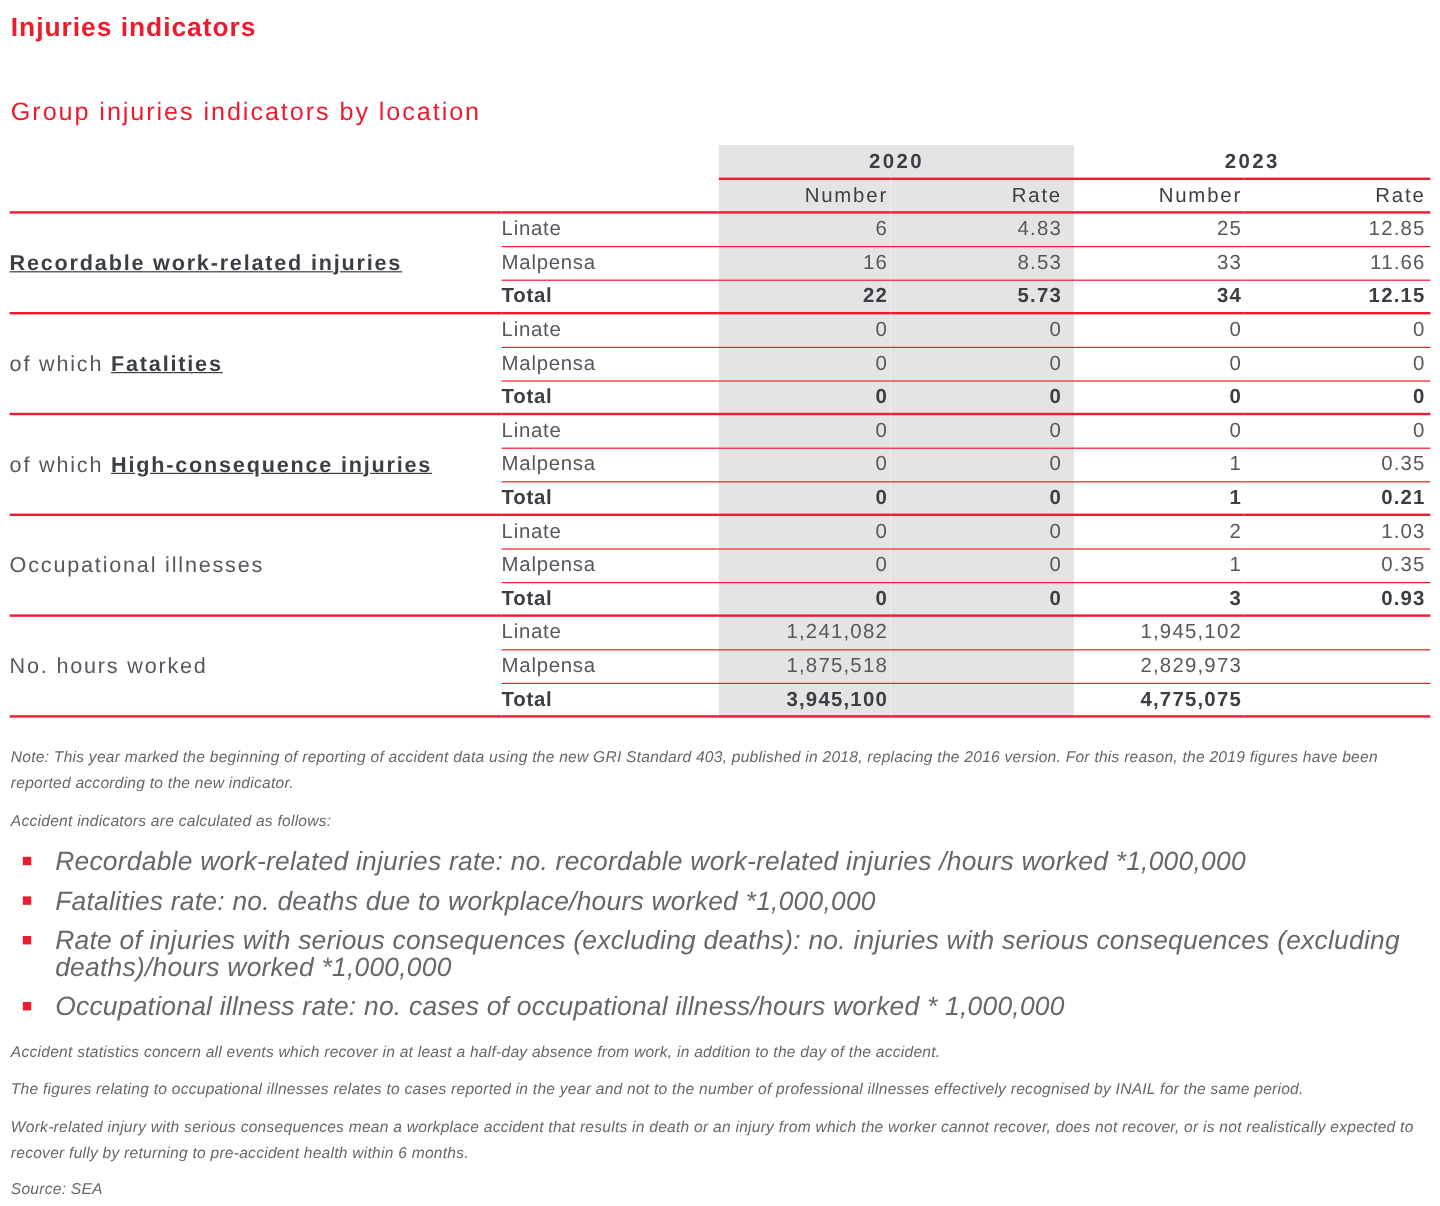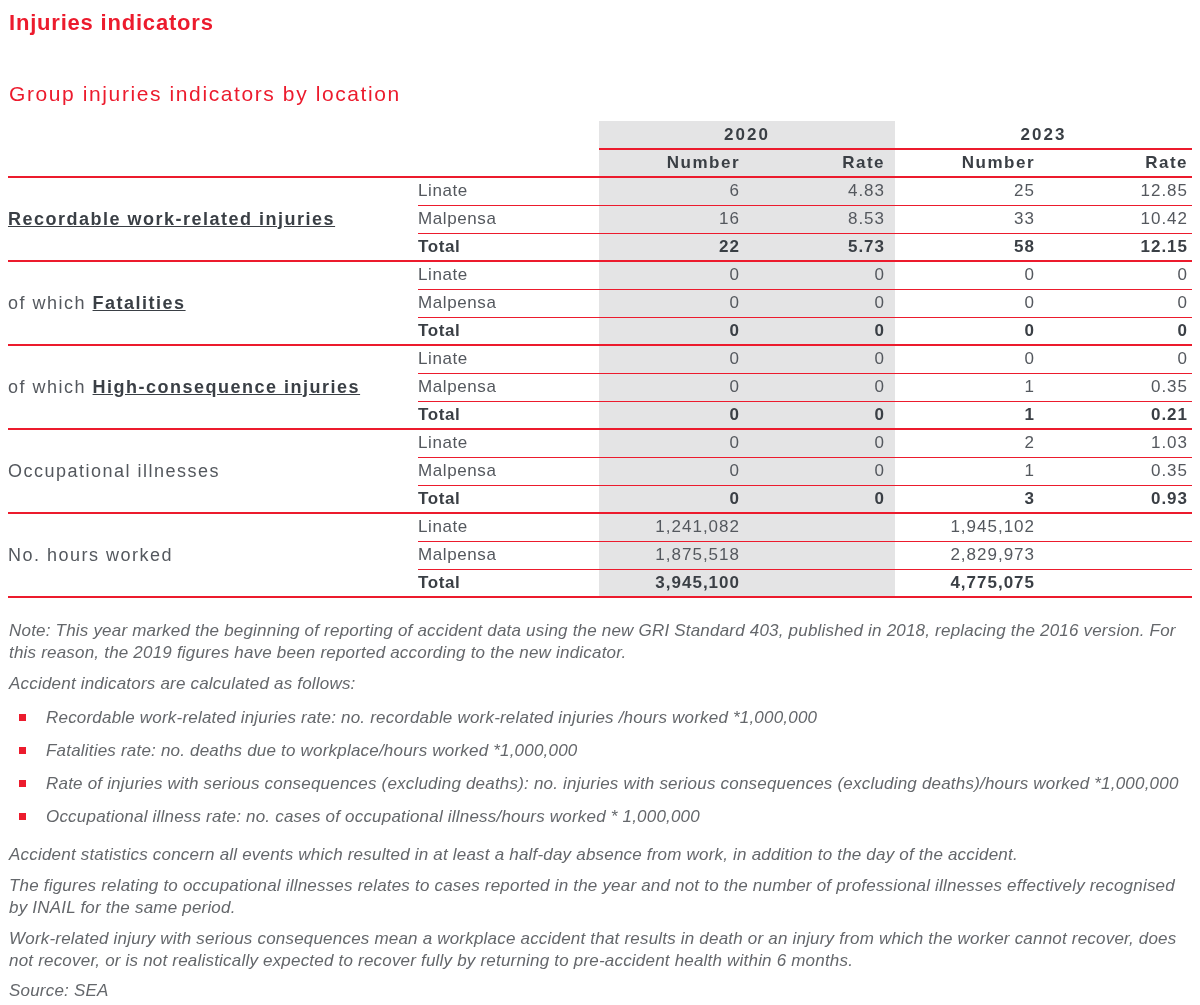--- a/index.html
+++ b/index.html
@@ -29,21 +29,21 @@
     margin:15px 0 0 8px;font-size:17px;color:var(--text);
   }
   table.injuries-table td{height:28px;vertical-align:middle;padding:0;}
   
   thead td{height:27px;}
   td.year-cell{
     text-align:center;font-weight:700;color:var(--dark);letter-spacing:2px;
     border-bottom:2px solid var(--red);
   }
   td.col-head{
-    text-align:right;font-weight:700;color:var(--dark);letter-spacing:1.5px;
+    text-align:right;font-weight:400;color:var(--dark);letter-spacing:1.5px;
     border-bottom:2px solid var(--red);
   }
   td.colhead-spacer{border-bottom:2px solid var(--red);}
   td.col-head.cn20{padding-right:2px;}
   td.col-head.cr20{padding-right:10px;}
   td.col-head.cn19{padding-right:2px;}
   td.col-head.cr19{padding-right:4px;}
   .gray{background:var(--gray-bg);}
   
   tbody td{border-bottom:1px solid var(--red);}
@@ -56,30 +56,30 @@
   td.loc-cell{padding-left:15px;letter-spacing:0.6px;}
   td.num-cell{text-align:right;letter-spacing:1px;}
   td.num-cell.c0{padding-right:2px;}
   td.num-cell.c1{padding-right:10px;}
   td.num-cell.c2{padding-right:2px;}
   td.num-cell.c3{padding-right:4px;}
   tr td.total{font-weight:700;color:var(--dark);}
   
   .notes{margin:22px 9px 0 9px;width:1184px;}
   .notes p{
-    margin:9px 0 0 0;font-style:italic;font-size:17px;line-height:22px;
+    margin:9px 0 0 0;font-style:italic;font-size:13px;line-height:22px;
     color:var(--note);letter-spacing:0.2px;
   }
   .notes p.first{margin-top:0;}
   .notes p.gap{margin-top:16px;}
   .notes p.source{margin-top:8px;}
   ul.rate-list{list-style:none;margin:12px 0 0 0;padding:0;}
   ul.rate-list li{
     display:flex;align-items:flex-start;margin:0 0 11px 0;
-    font-style:italic;font-size:17px;line-height:22px;color:var(--note);letter-spacing:0.2px;
+    font-style:italic;font-size:22px;line-height:22px;color:var(--note);letter-spacing:0.2px;
   }
   .bullet-square{
     flex:0 0 auto;width:7px;height:7px;background:var(--red);
     margin:7px 20px 0 10px;
   }
 </style>
 </head>
 <body>
 
 <div class="page">
@@ -118,27 +118,27 @@
           <td class="num-cell c0 gray">6</td>
           <td class="num-cell c1 gray">4.83</td>
           <td class="num-cell c2">25</td>
           <td class="num-cell c3">12.85</td>
         </tr>
         <tr>
           <td class="loc-cell">Malpensa</td>
           <td class="num-cell c0 gray">16</td>
           <td class="num-cell c1 gray">8.53</td>
           <td class="num-cell c2">33</td>
-          <td class="num-cell c3">10.42</td>
+          <td class="num-cell c3">11.66</td>
         </tr>
         <tr class="group-end">
           <td class="loc-cell total">Total</td>
           <td class="num-cell c0 gray total">22</td>
           <td class="num-cell c1 gray total">5.73</td>
-          <td class="num-cell c2 total">58</td>
+          <td class="num-cell c2 total">34</td>
           <td class="num-cell c3 total">12.15</td>
         </tr>
         <tr>
           <td class="label-cell" rowspan="3"><span class="label-prefix">of which </span><span class="label-main bold">Fatalities</span></td>
           <td class="loc-cell">Linate</td>
           <td class="num-cell c0 gray">0</td>
           <td class="num-cell c1 gray">0</td>
           <td class="num-cell c2">0</td>
           <td class="num-cell c3">0</td>
         </tr>
@@ -239,19 +239,19 @@
         </li>
         <li>
           <span class="bullet-square"></span>
           <span>Rate of injuries with serious consequences (excluding deaths): no. injuries with serious consequences (excluding deaths)/hours worked *1,000,000</span>
         </li>
         <li>
           <span class="bullet-square"></span>
           <span>Occupational illness rate: no. cases of occupational illness/hours worked * 1,000,000</span>
         </li>
       </ul>
-    <p class="gap">Accident statistics concern all events which resulted in at least a half-day absence from work, in addition to the day of the accident.</p>
+    <p class="gap">Accident statistics concern all events which recover in at least a half-day absence from work, in addition to the day of the accident.</p>
     <p>The figures relating to occupational illnesses relates to cases reported in the year and not to the number of professional illnesses effectively recognised by INAIL for the same period.</p>
     <p>Work-related injury with serious consequences mean a workplace accident that results in death or an injury from which the worker cannot recover, does not recover, or is not realistically expected to recover fully by returning to pre-accident health within 6 months.</p>
     <p class="source">Source: SEA</p>
   </div>
 
 </div>
 
 </body></html>

